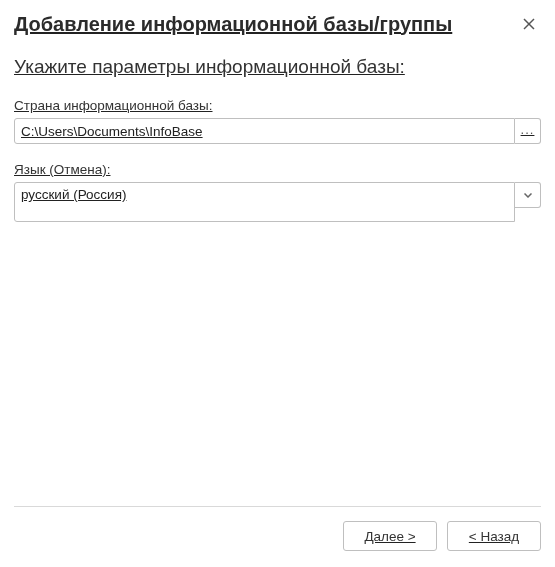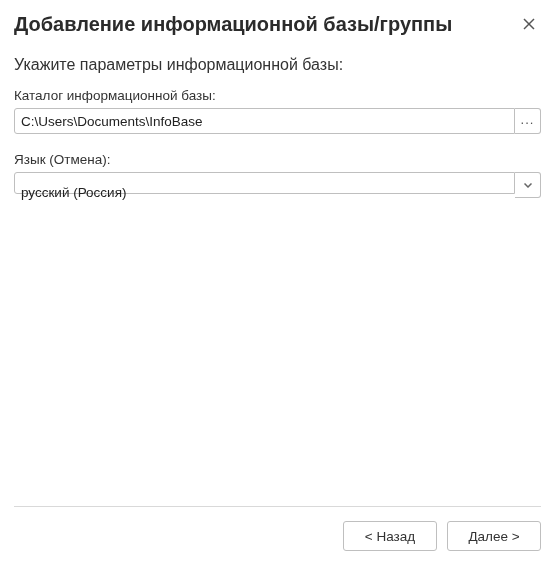--- a/index.html
+++ b/index.html
@@ -13,20 +13,21 @@
       position: relative;
       overflow: hidden;
     }
 
     .dialog {
       width: 100%;
       height: 100%;
       display: flex;
       flex-direction: column;
       padding: 0 14px;
+      text-decoration: underline;
     }
 
     .header {
       display: flex;
       align-items: center;
       justify-content: space-between;
       padding: 12px 0 6px 0;
     }
 
     .title {
@@ -46,23 +47,23 @@
       font-size: 16px;
     }
     .close-btn svg { stroke: #555; stroke-width: 1.5; }
 
     .body {
       flex: 1 1 auto;
       padding-top: 14px;
     }
 
     .instruction {
-      font-size: 16px;
+      font-size: 19px;
       color: #333;
-      margin-bottom: 14px;
+      margin-bottom: 20px;
     }
 
     .field-label {
       font-size: 13.5px;
       color: #333;
       margin-bottom: 5px;
     }
 
     .field-row {
       display: flex;
@@ -95,25 +96,25 @@
       cursor: pointer;
       font-size: 13px;
       color: #555;
       user-select: none;
     }
 
     .dots { letter-spacing: 1px; line-height: 1; margin-top: -4px; }
 
     .dropdown-display {
       flex: 1 1 auto;
-      height: 22px;
+      height: 40px;
       line-height: 24px;
       border: 1px solid #bfbfbf;
       border-radius: 3px 0 0 3px;
-      padding: 8px 6px;
+      padding: 0 6px;
       font-size: 13.5px;
       color: #222;
       background: #fff;
     }
 
     .chev svg { stroke: #666; stroke-width: 1.5; fill: none; }
 
     .footer {
       border-top: 1px solid #d9d9d9;
       padding: 14px 0 16px 0;
@@ -147,38 +148,38 @@
         <line x1="1" y1="1" x2="11" y2="11"></line>
         <line x1="11" y1="1" x2="1" y2="11"></line>
       </svg>
     </div>
   </div>
 
   <div class="body">
 
     <div class="instruction">Укажите параметры информационной базы:</div>
 
-    <div class="field-label">Каталог информационной базы:</div>
+    <div class="field-label">Страна информационной базы:</div>
     <div class="field-row">
       <input type="text" class="text-input" value="C:\Users\Documents\InfoBase" style="">
       <div class="adjoin-btn">
         <span class="dots">...</span>
       </div>
     </div>
 
     <div class="field-label">Язык (Отмена):</div>
     <div class="field-row">
       <div class="dropdown-display">русский (Россия)</div>
       <div class="adjoin-btn chev">
         <svg width="8" height="5" viewBox="0 0 8 5">
           <polyline points="0.5,0.5 4,4 7.5,0.5"></polyline>
         </svg>
       </div>
     </div>
 
   </div>
 
   <div class="footer">
+    <button class="btn">Далее &gt;</button>
     <button class="btn">&lt; Назад</button>
-    <button class="btn">Далее &gt;</button>
   </div>
 
 </div>
 
 </body></html>

